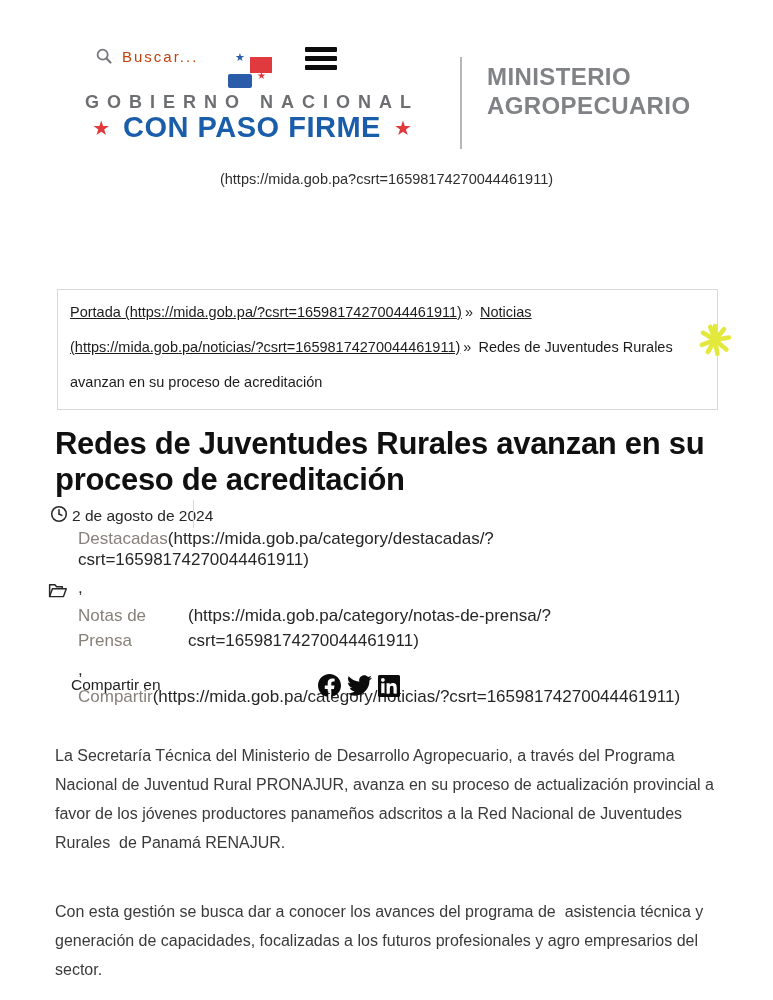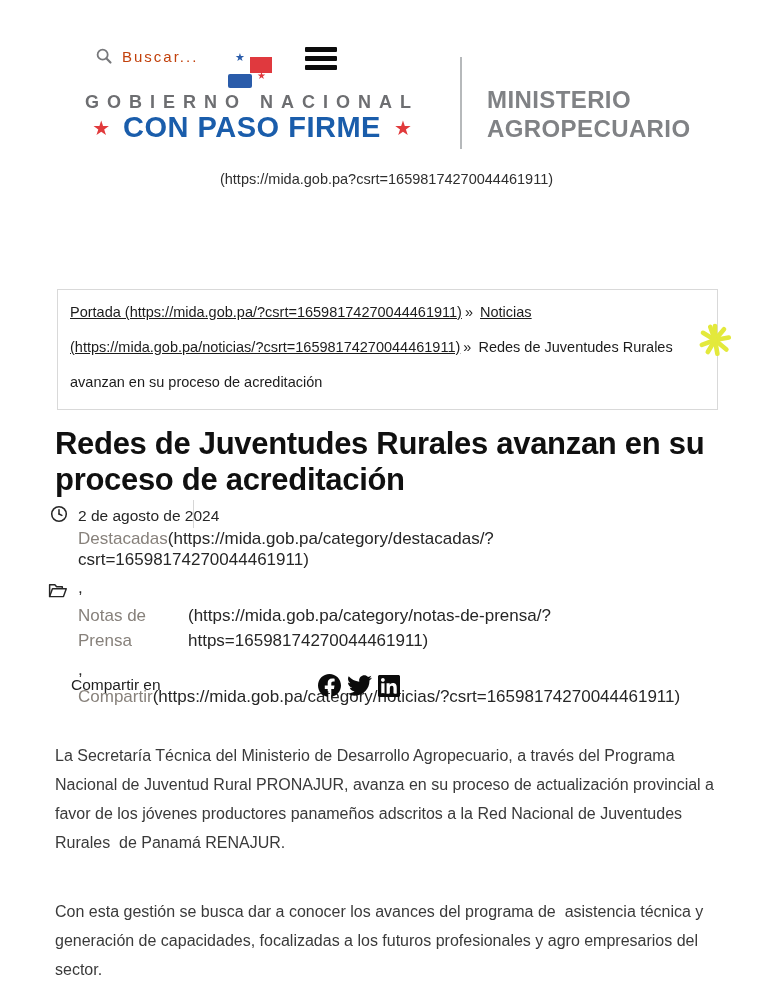--- a/index.html
+++ b/index.html
@@ -25,39 +25,39 @@
 
   .brand-top { position:absolute; left:62px; top:92px; width:380px; text-align:center;
                font-size:18px; font-weight:700; letter-spacing:8px; color:#6d6e71; white-space:nowrap; }
   .brand-bottom { position:absolute; left:50px; top:111px; width:404px; display:flex;
                   align-items:center; justify-content:center; gap:13px; white-space:nowrap; }
   .brand-star { color:#e13a3c; font-size:20px; }
   .brand-main { color:#1a5dab; font-size:29px; font-weight:700; letter-spacing:0.5px; }
 
   .v-divider { position:absolute; left:460px; top:57px; width:2px; height:92px; background:#b6b9bb; }
   .ministry { position:absolute; left:487px; top:62px; font-size:24px; font-weight:700;
-              color:#808285; line-height:29px; letter-spacing:0.4px;margin-top:23px; }
+              color:#808285; line-height:29px; letter-spacing:0.4px; }
 
   .site-url { position:absolute; left:0; top:171px; width:100%; text-align:center;
               font-size:14.5px; color:#2e2e2e; }
 
   
   .breadcrumb { position:absolute; left:57px; top:289px; width:661px;
                 border:1px solid #d9d9d9; border-radius:0; background:#fff;
                 padding:5px 16px 9px 12px; font-size:14.5px; line-height:35px; color:#1c1c1c; }
   .bc-link { text-decoration:underline; cursor:pointer; color:#1c1c1c; }
   .bc-sep { margin:0 3px; }
 
   .asterisk { position:absolute; left:697px; top:322px; width:36px; height:36px; }
 
   
   .article-title { position:absolute; left:55px; top:426px; width:662px;
                    font-size:31px; line-height:36px; font-weight:700; color:#101010; letter-spacing:-0.3px; }
 
-  .date-row { position:absolute; left:50px; top:505px; display:flex; align-items:center; gap:10px;
+  .date-row { position:absolute; left:50px; top:505px; display:flex; align-items:center; gap:4px;
               font-size:15.5px; color:#262626; font-weight:500; }
   .meta-divider { position:absolute; left:193px; top:500px; width:1px; height:28px; background:#d6d6d6; }
 
   .folder-wrap { position:absolute; left:47px; top:580px; }
 
   .cats { position:absolute; left:78px; top:528px; width:642px; font-size:17px; color:#262626; line-height:21px; }
   .cat-name { color:#87817b; cursor:pointer; }
   .cat-comma { margin:7px 0 6px 0; color:#262626; }
   .cat-grid { display:grid; grid-template-columns:110px 1fr; row-gap:2px; }
   .cat-grid .cat-name { line-height:23px; }
@@ -164,21 +164,21 @@
 
   <div class="cats">
     <div>
       <span class="cat-name">Destacadas</span><span class="cat-url">(https://mida.gob.pa/category/destacadas/?csrt=16598174270044461911)</span>
     </div>
     <div class="cat-comma">,</div>
     <div class="cat-grid">
       <div class="cat-name">Notas de</div>
       <div class="cat-url">(https://mida.gob.pa/category/notas-de-prensa/?</div>
       <div class="cat-name">Prensa</div>
-      <div class="cat-url">https=16598174270044461911)</div>
+      <div class="cat-url">csrt=16598174270044461911)</div>
     </div>
     <div class="cat-comma">,</div>
     <div>
       <span class="cat-name">Compartir</span><span class="cat-url">(https://mida.gob.pa/category/noticias/?csrt=16598174270044461911)</span>
     </div>
   </div>
 
   <div class="share-label">Compartir en</div>
 
   <div class="share-icons">

